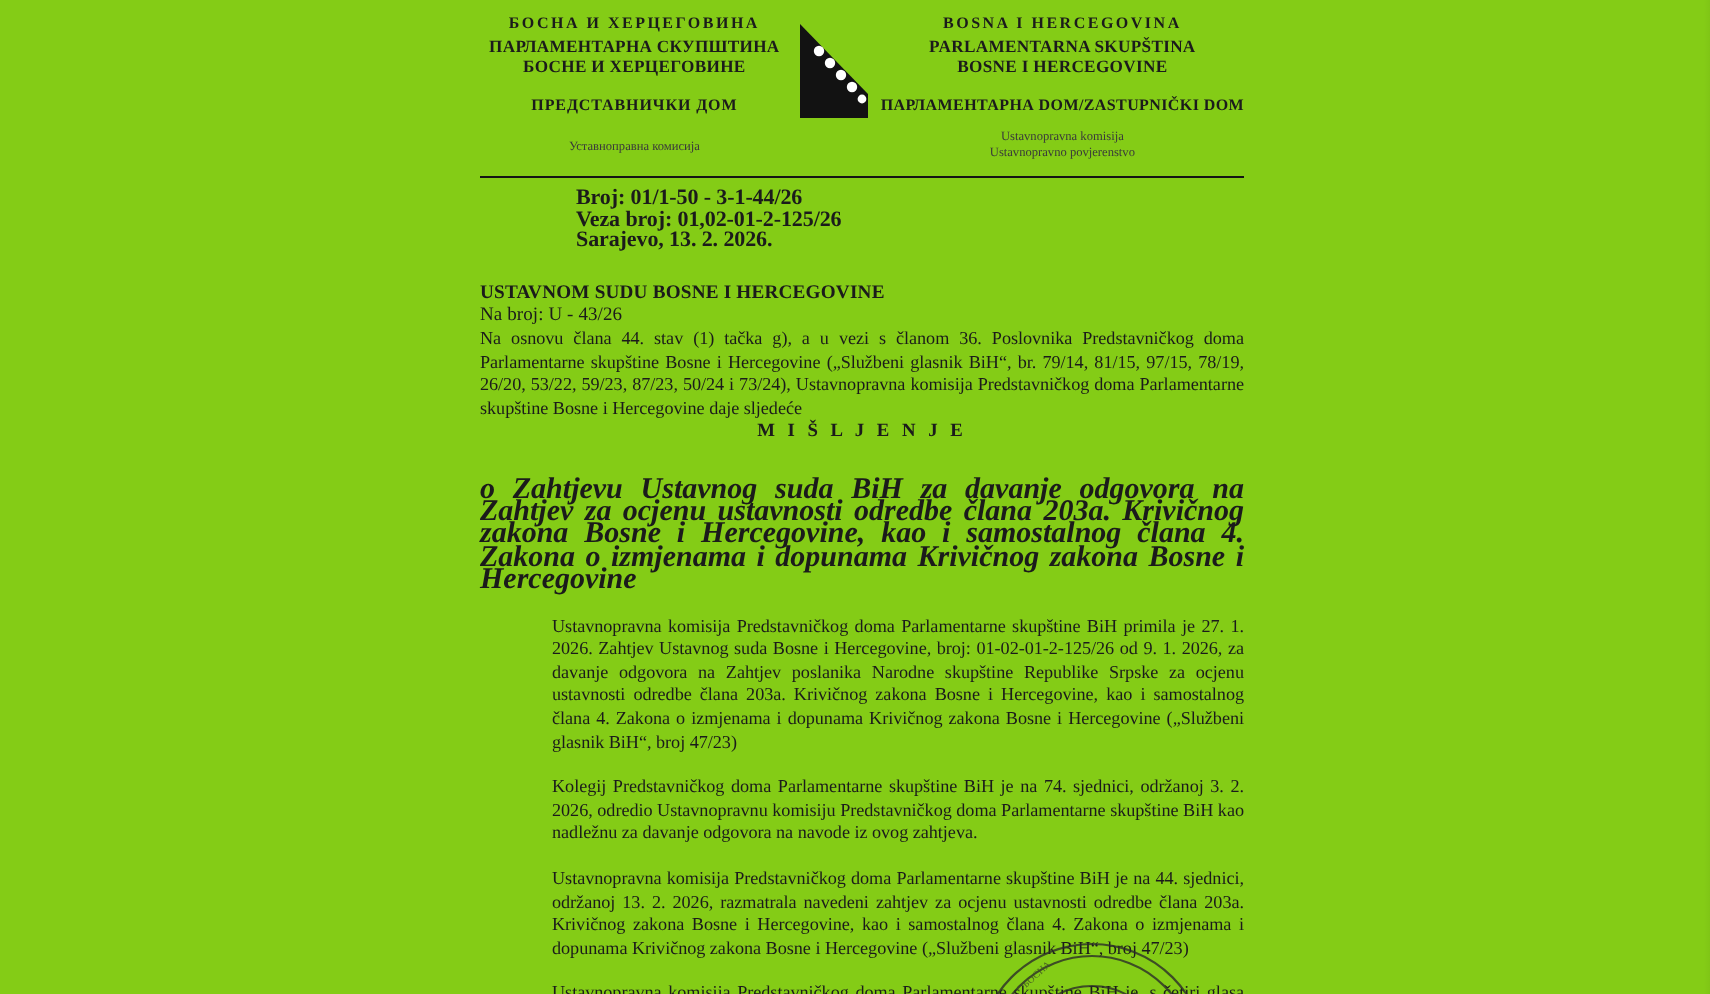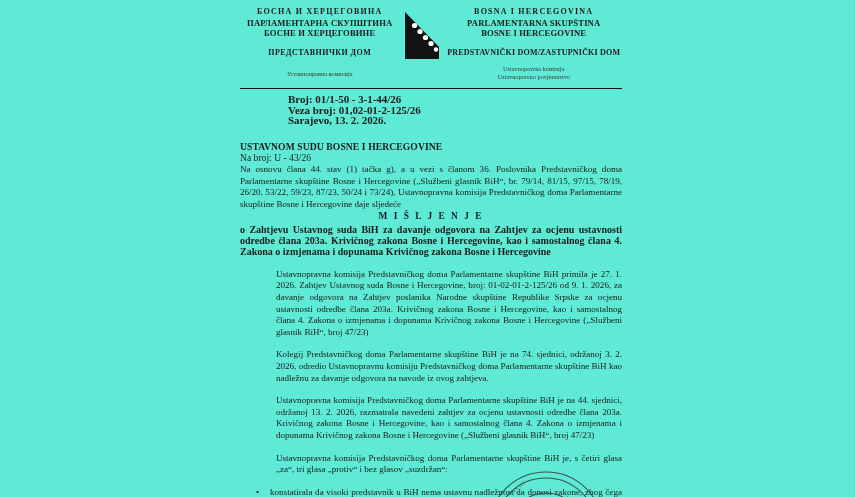--- a/index.html
+++ b/index.html
@@ -15,21 +15,21 @@
     color: #1b1b1b;
     position: relative;
   }
 
   
   .page {
     position: absolute;
     left: 0; top: 0;
     width: 855px;
     height: 497px;
-    background: #5eead4;
+    background: #84cc16;
   }
   .content {
     position: absolute;
     left: 240px;
     top: 0px;
     width: 382px;
   }
 
   
   .masthead {
@@ -130,26 +130,27 @@
   .legal-basis { margin-top: 3px; }
 
   
   .opinion-title {
     text-align: center;
     font-weight: bold;
     font-size: 9.4px;
     letter-spacing: 2.0px;
   }
   .opinion-subject {
-    margin-top: 3px;
-    font-weight: bold;
-    font-size: 10px;
+    margin-top: 19px;
+    font-weight: bold;
+    font-size: 15px;
     line-height: 11.4px;
     text-align: justify;
     text-justify: inter-word;
+    font-style: italic;
   }
 
   
   ul.findings {
     margin: 11px 0 0 0;
     padding: 0 0 0 30px;
     list-style: none;
   }
   ul.findings li {
     position: relative;
@@ -209,21 +210,21 @@
           <circle cx="26.5" cy="28.5" r="2.6" fill="#ffffff"></circle>
           <circle cx="32.0" cy="34.5" r="2.6" fill="#ffffff"></circle>
           <circle cx="37.0" cy="40.5" r="2.2" fill="#ffffff"></circle>
         </svg>
       </div>
 
       <div class="mast-col right">
         <div class="mast-l1">BOSNA I HERCEGOVINA</div>
         <div class="mast-l2">PARLAMENTARNA SKUPŠTINA</div>
         <div class="mast-l3">BOSNE I HERCEGOVINE</div>
-        <div class="mast-chamber">PREDSTAVNIČKI DOM/ZASTUPNIČKI DOM</div>
+        <div class="mast-chamber">ПАРЛАМЕНТАРНА DOM/ZASTUPNIČKI DOM</div>
         <div class="mast-commission">Ustavnopravna komisija</div>
         <div class="mast-commission" style="margin-top:0">Ustavnopravno povjerenstvo</div>
       </div>
 
     </div>
 
     <hr class="rule">
 
     <div class="refblock">
       <div>Broj: 01/1-50 - 3-1-44/26</div>

